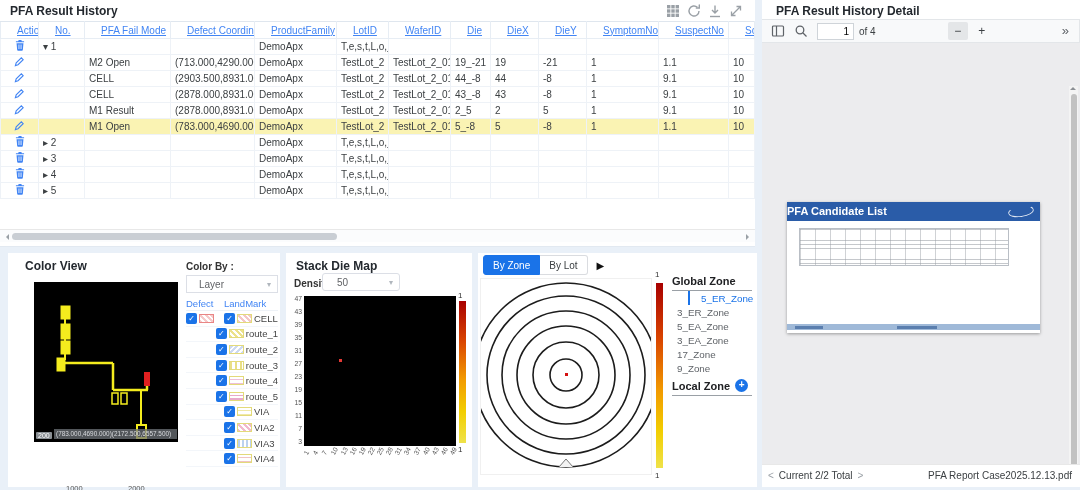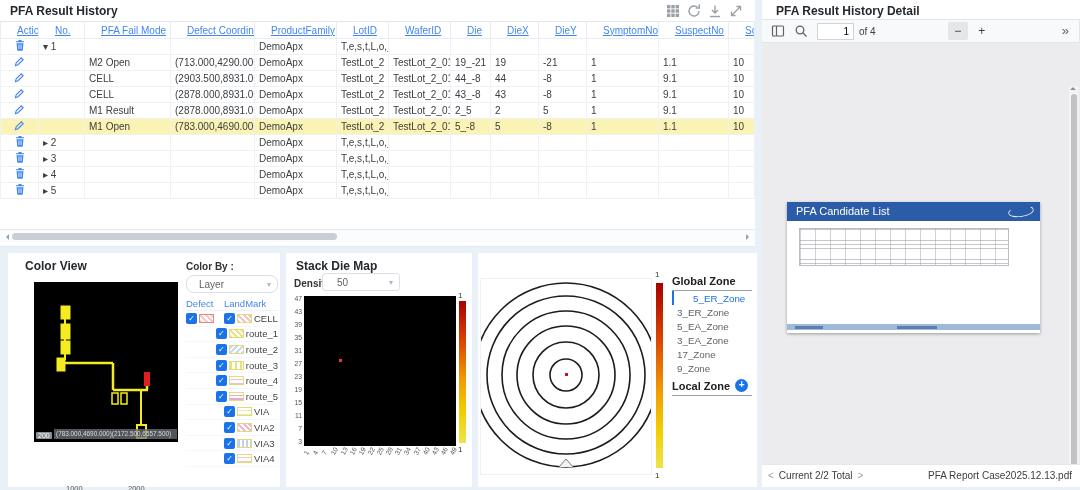--- a/index.html
+++ b/index.html
@@ -33,21 +33,21 @@
   .p-layout { left:8px; top:253px; width:272px; height:234px; }
   .p-layout .ptitle { position:absolute; left:17px; top:6px; }
   .lv-canvas { position:absolute; left:26px; top:29px; width:144px; height:160px; background:#000; }
   .lv-yticks span { position:absolute; right:148px; font-size:7.5px; color:#555; }
   .lv-xticks span { position:absolute; top:193px; font-size:7.5px; color:#555;margin-top:38px; }
   .lv-badge { position:absolute; left:2px; bottom:3px; background:#8a8f94; color:#fff; font-size:7px; padding:0 2px; border-radius:1px; }
   .lv-coord { position:absolute; left:20px; bottom:3px; right:1px; background:rgba(110,115,120,.75); color:#d8dade;
               font-size:6.4px; line-height:10px; padding-left:2px; white-space:nowrap; overflow:hidden; }
   .colorby { position:absolute; left:178px; top:8px; width:92px; }
   .cb-label { font-size:10px; font-weight:700; color:#333; }
-  .cb-select { margin-top:3px; width:92px; height:18px; border:1px solid #dcdfe6; border-radius:8px; background:#fff;
+  .cb-select { margin-top:3px; width:92px; height:18px; border:1px solid #dcdfe6; border-radius:0; background:#fff;
                font-size:10px; color:#606266; display:flex; align-items:center; padding-left:12px; position:relative; cursor:pointer; }
   .cb-select .chev { position:absolute; right:6px; top:4px; color:#b0b6bd; font-size:8px; }
   .legend { margin-top:5px; width:92px; }
   .lg-head { display:flex; font-size:9.5px; color:#4285f4; font-weight:500; border-bottom:1px solid #eef2f7; padding-bottom:1px; }
   .lg-head .c1 { width:38px; } .lg-head .c2 { flex:1; }
   .lg-row { display:flex; align-items:center; height:15.6px; border-bottom:1px solid #f3f6fa; }
   .lg-defcell { width:38px; display:flex; align-items:center; gap:2px; }
   .lg-lmcell { flex:1; display:flex; align-items:center; gap:2px; }
   .cbx { width:11px; height:11px; background:#1a73e8; border-radius:2px; color:#fff; font-size:8px; line-height:11px; text-align:center; flex:none; cursor:pointer; }
   .sw { width:15px; height:9px; flex:none; border:1px solid #e3da7a; }
@@ -87,21 +87,21 @@
   .zn-tab { height:20px; padding:0 9px; font-size:10px; display:flex; align-items:center; cursor:pointer; border:1px solid #dadce0; }
   .zn-tab.active { background:#1a73e8; color:#fff; border-color:#1a73e8; border-radius:3px 0 0 3px; }
   .zn-tab.inactive { background:#fff; color:#3c4043; border-left:none; border-radius:0 3px 3px 0; }
   .zn-play { margin-left:9px; font-size:10px; color:#111; cursor:pointer; }
   .zn-map { position:absolute; left:2px; top:25px; width:172px; height:197px; background:#fff; border:1px solid #f0f0f0; }
   .zn-cbar { position:absolute; left:178px; top:30px; width:7px; height:185px;
              background:linear-gradient(180deg,#a80000 0%,#d94400 30%,#f29a00 58%,#f2ce00 80%,#efe24a 100%); }
   .zn-list { position:absolute; left:194px; top:22px; width:80px; }
   .zn-title { font-size:11px; font-weight:700; color:#202124; padding-bottom:3px; border-bottom:1px solid #9aa0a6; }
   .zn-item { font-size:9.8px; color:#5f6368; padding:1.5px 0 1.5px 5px; cursor:pointer; }
-  .zn-item.sel { color:#1a73e8; border-left:2px solid #1a73e8; padding-left:19px; }
+  .zn-item.sel { color:#1a73e8; border-left:2px solid #1a73e8; padding-left:11px;margin-left:16px; }
   .zn-local { margin-top:4px; font-size:11px; font-weight:700; color:#202124; padding-bottom:3px; border-bottom:1px solid #9aa0a6; display:flex; align-items:center; gap:5px; }
   .plus-btn { width:13px; height:13px; border-radius:50%; background:#1a73e8; color:#fff; font-size:10px; line-height:12px; text-align:center; cursor:pointer; }
 
   
   .p-detail { left:762px; top:0; width:318px; height:487px; }
   .p-detail .ptitle { position:absolute; left:14px; top:4px; }
   .pdf-toolbar { position:absolute; left:0; top:19px; width:318px; height:24px; background:#f8f9fa; border:1px solid #e3e6e9; border-left:none; display:flex; align-items:center; }
   .pdf-toolbar .ticon { margin-left:9px; width:14px; height:14px; cursor:pointer; }
   .page-input { margin-left:9px; width:37px; height:17px; border:1px solid #cfd4d9; background:#fff; font-size:10px; text-align:right; padding-right:4px; font-family:"Liberation Sans",sans-serif; }
   .page-total { margin-left:5px; font-size:10px; color:#3c4043; }
@@ -115,21 +115,21 @@
   .pg2 { top:159px; height:131px; overflow:hidden; }
   .pg3 { top:295px; height:123px; overflow:hidden; }
   .ribbons { position:absolute; right:0; top:0; height:100%; width:105px; }
   .band1 { position:absolute; left:0; top:39px; width:100%; height:10px; background:#dce4f4; }
   .band2 { position:absolute; left:0; top:49px; width:100%; height:34px; background:#a9bfe4; }
   .cover-title { position:absolute; left:24px; top:58px; font-size:14px; font-weight:700; color:#27439c; }
   .cover-logo { position:absolute; left:12px; top:8px; font-size:6.5px; font-style:italic; color:#3a6fb0; border-bottom:1.5px solid #3a6fb0; border-radius:0 0 8px 0; padding:0 3px 1px 1px; }
   .date-rect { position:absolute; left:14px; top:99px; width:30px; height:15px; background:#b9c9ec; }
   .date-rect2 { position:absolute; left:22px; top:95px; width:22px; height:11px; background:#cdd9f1; }
   .cover-date { position:absolute; left:51px; top:102px; font-size:7.5px; font-weight:700; color:#27439c; }
-  .pdf-hdr { position:absolute; left:0; top:0; width:100%; height:19px; background:#2a5ca8; color:#fff; font-size:11px; font-weight:400; line-height:19px; padding-left:9px; }
+  .pdf-hdr { position:absolute; left:0; top:0; width:100%; height:19px; background:#2a5ca8; color:#fff; font-size:11px; font-weight:700; line-height:19px; }
   .hdr-logo { position:absolute; right:6px; top:4px; width:26px; height:11px; border:1px solid rgba(255,255,255,.85); border-radius:50%; border-top-color:transparent; transform:rotate(-8deg); }
   .cand-table { position:absolute; left:12px; top:26px; width:210px; height:38px; border:1px solid #b9bec5;
       background:
         repeating-linear-gradient(180deg, rgba(150,155,162,.55) 0 .6px, transparent .6px 3.8px),
         repeating-linear-gradient(90deg, rgba(150,155,162,.45) 0 .6px, transparent .6px 15px);
   }
   .pg-footer { position:absolute; left:0; bottom:3px; width:100%; height:6px; background:#9fb9d8; }
   .pg-footer i { position:absolute; top:1.5px; height:3px; background:#5a7eae; }
   .sem { position:absolute; overflow:hidden; }
   .sem1 { left:25px; top:30px; width:78px; height:77px;
@@ -577,20 +577,25 @@
         <span>43</span>
         <span>46</span>
         <span>49</span>
       </div>
     <span class="cbar-lab" style="left:172px; top:38px;">1</span>
     <div class="sd-cbar"></div>
     <span class="cbar-lab" style="left:172px; top:192px;">1</span>
   </section>
 
   <section class="panel p-zone">
+    <div class="zn-tabs">
+      <div class="zn-tab active">By Zone</div>
+      <div class="zn-tab inactive">By Lot</div>
+      <span class="zn-play">▶</span>
+    </div>
     <div class="zn-map">
       <svg width="170" height="195" viewBox="0 0 170 195">
         <g fill="none" stroke="#1c1c1c" stroke-width="1.6">
           <circle cx="85" cy="96" r="92"></circle>
           <circle cx="85" cy="96" r="79"></circle>
           <circle cx="85" cy="96" r="64"></circle>
           <circle cx="85" cy="96" r="49"></circle>
           <circle cx="85" cy="96" r="33"></circle>
           <circle cx="85" cy="96" r="16"></circle>
         </g>

